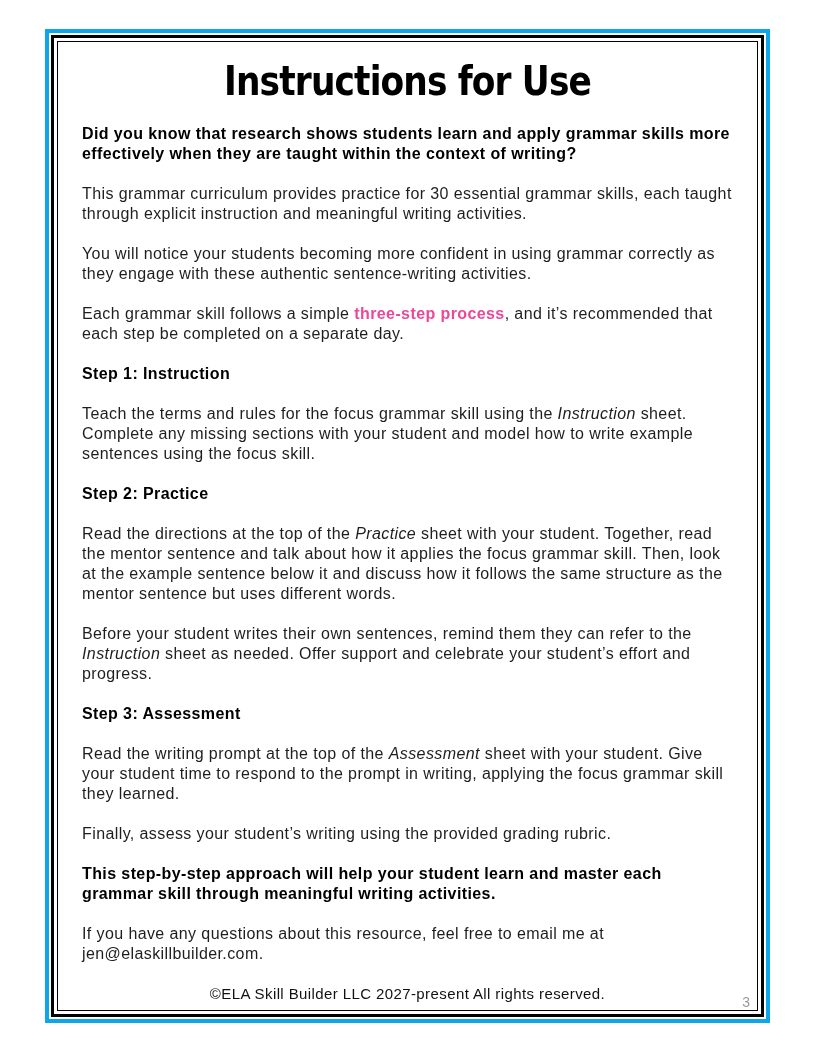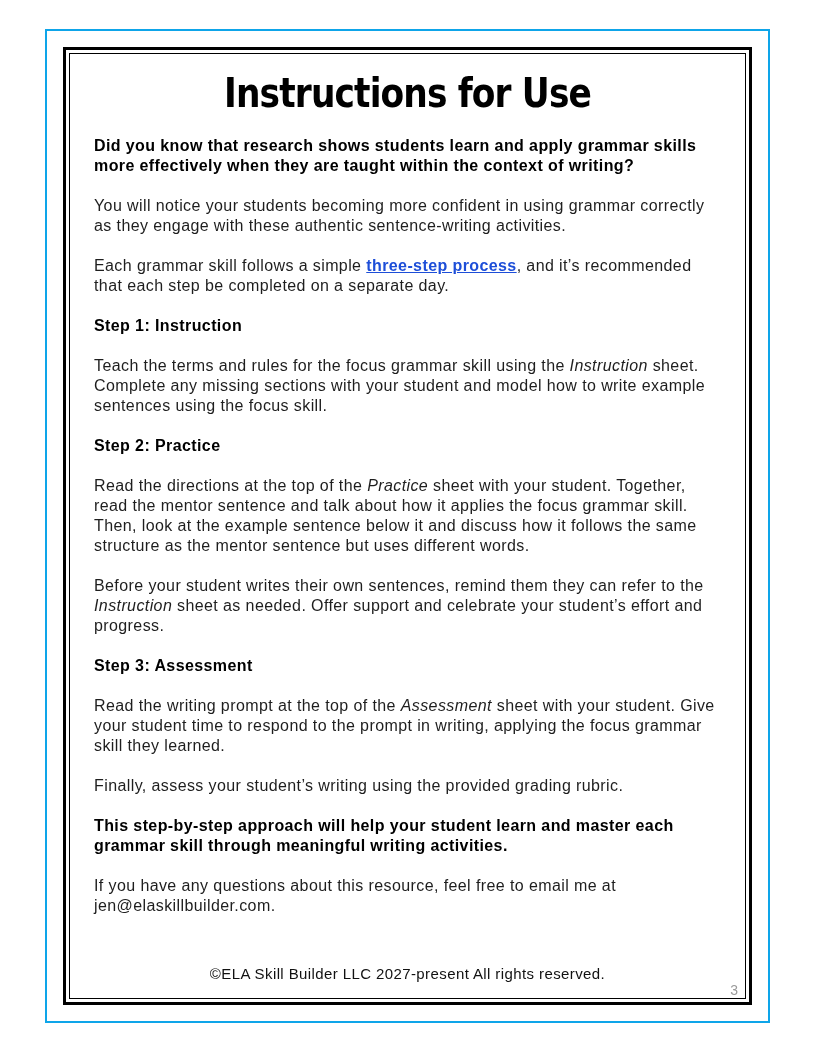--- a/index.html
+++ b/index.html
@@ -8,22 +8,22 @@
     position: relative;
     width: 816px;
     height: 1056px;
     background: #ffffff;
     font-family: "Liberation Sans", "DejaVu Sans", sans-serif;
     color: #1e1e1e;
   }
   .frame-outer {
     position: absolute;
     left: 45px; top: 29px; right: 46px; bottom: 33px;
-    border: 2px solid #0ea5e9;
-    padding: 16px;
+    border: 4px solid #0ea5e9;
+    padding: 2px;
   }
   .frame-mid {
     width: 100%; height: 100%;
     border: 3px solid #000;
     padding: 3px;
   }
   .frame-inner {
     position: relative;
     width: 100%; height: 100%;
     border: 1px solid #000;
@@ -52,21 +52,21 @@
   p { margin-bottom: 20px; }
   .bold { font-weight: bold; color: #000; }
   .step-heading {
     font-size: 16px;
     line-height: 20px;
     font-weight: bold;
     color: #000;
     margin-bottom: 20px;
   }
   i { font-style: italic; }
-  b { font-weight: bold; color: #1d4ed8; text-decoration: underline; }
+  b { font-weight: bold; color: #ec4899; }
   .footer {
     margin-top: auto;
     text-align: center;
     font-size: 15px;
     color: #111;
     padding-bottom: 6px;
   }
   .page-number {
     position: absolute;
     right: 7px;
@@ -84,20 +84,21 @@
   <div class="frame-outer">
     <div class="frame-mid">
       <div class="frame-inner">
 
         <div class="content">
 
           <div class="doc-title">Instructions for Use</div>
 
           <p class="bold">Did you know that research shows students learn and apply grammar skills more effectively when they are taught within the context of writing?</p>
 
+          <p>This grammar curriculum provides practice for 30 essential grammar skills, each taught through explicit instruction and meaningful writing activities.</p>
 
           <p>You will notice your students becoming more confident in using grammar correctly as they engage with these authentic sentence-writing activities.</p>
 
           <p><span>Each grammar skill follows a simple </span><b>three-step process</b><span>, and it’s recommended that each step be completed on a separate day.</span></p>
 
           <div class="step-heading">Step 1: Instruction</div>
 
           <p><span>Teach the terms and rules for the focus grammar skill using the </span><i>Instruction</i><span> sheet. Complete any missing sections with your student and model how to write example sentences using the focus skill.</span></p>
 
           <div class="step-heading">Step 2: Practice</div>

